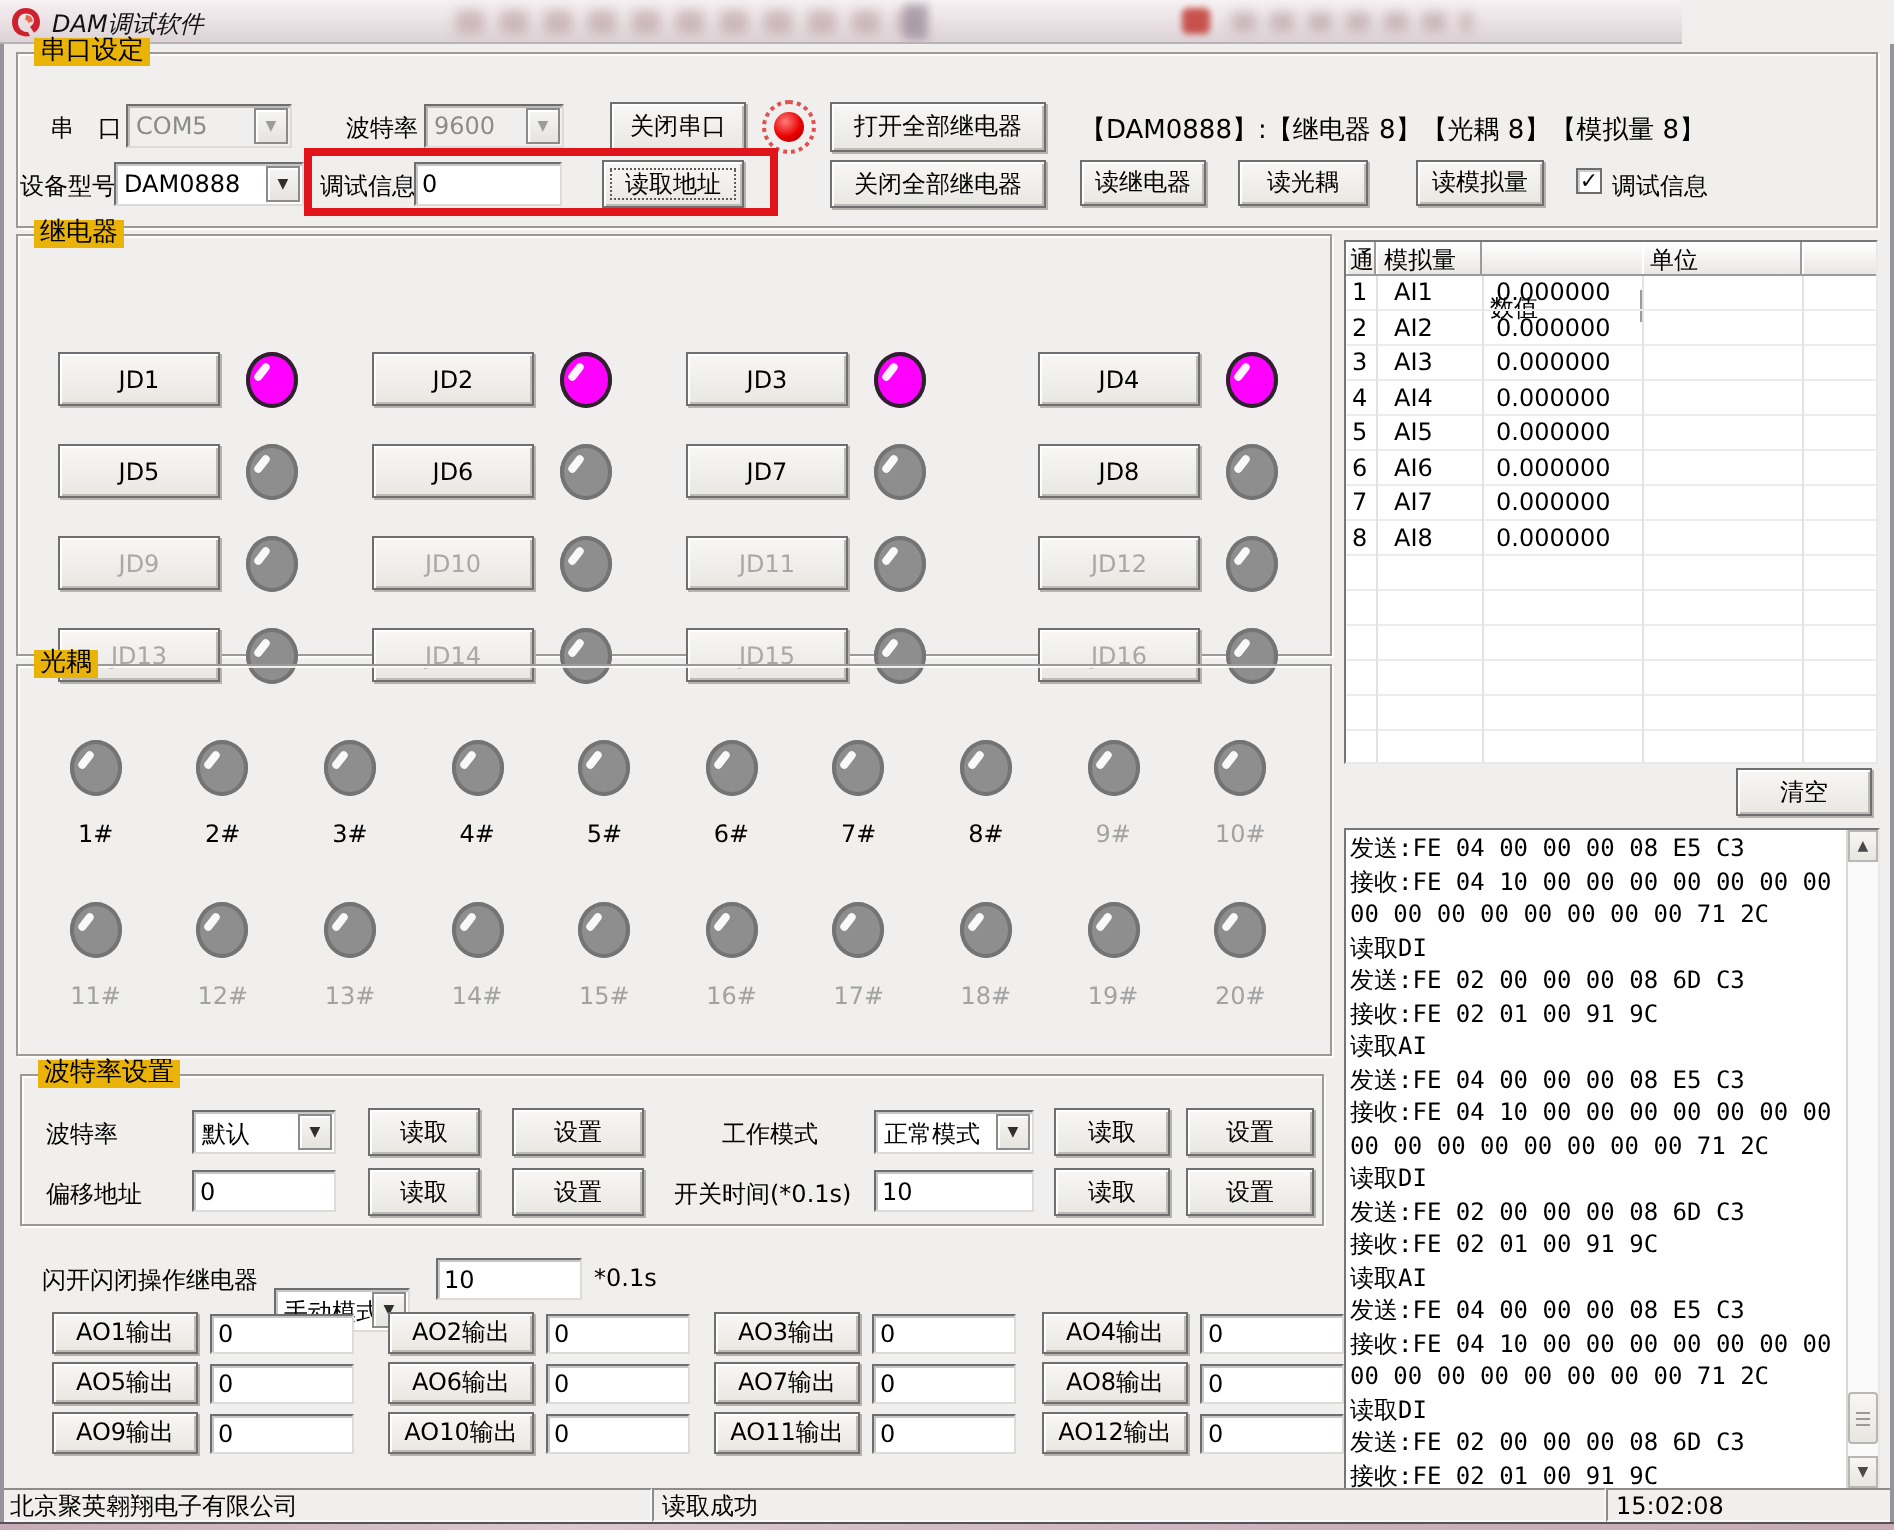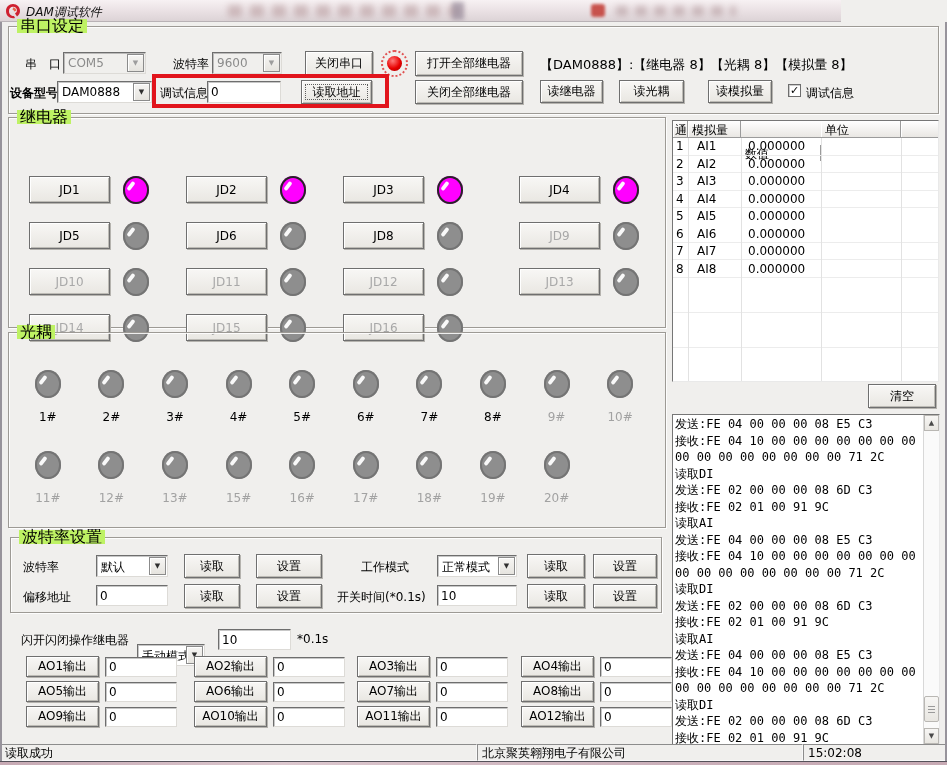--- a/index.html
+++ b/index.html
@@ -25,21 +25,21 @@
     text-shadow:0 1px 1px rgba(0,0,0,.5); cursor:pointer; }
   .edge { position:absolute; background:#97939b; pointer-events:none; }
   .edge-l { left:0; top:22px; bottom:4px; width:2px; }
   .edge-r { right:0; top:22px; bottom:4px; width:2px; }
   .bottom-strip { position:absolute; left:0; right:0; bottom:0; height:4px;
     border-top:1px solid #55525a;
     background:linear-gradient(90deg,#c7aab4,#dcc7ce 30%,#cbb0ba 70%,#c7aab4); }
 
   
   .group { position:absolute; border:1px solid #9d9a95; box-shadow:inset 1px 1px 0 rgba(255,255,255,.85), 1px 1px 0 rgba(255,255,255,.85); }
-  .glabel { position:absolute; top:-8px; left:8px; background:#bef264; padding:0 3px; font-size:16px; line-height:14px; white-space:nowrap; }
+  .glabel { position:absolute; top:-8px; left:8px; background:#eab308; padding:0 3px; font-size:13px; line-height:14px; white-space:nowrap; }
   .lbl { position:absolute; font-size:12px; white-space:nowrap; }
   button { font:inherit; }
   .btn { position:absolute; display:flex; align-items:center; justify-content:center;
     background:linear-gradient(180deg,#f8f7f5,#e9e7e2);
     border:1px solid #6f6f6f; box-shadow:inset 1px 1px 0 #ffffff, inset -1px -1px 0 #bdbbb5, 1px 1px 0 #b5b3ae;
     font-size:12px; color:#000; cursor:pointer; white-space:nowrap; }
   .btn.dim { color:#a8a8a8; }
   .btn.focused::after { content:""; position:absolute; inset:3px; border:1px dotted #5d5d5d; }
   .field { position:absolute; background:#fff; border:1px solid; border-color:#6e6e6e #dddbd7 #dddbd7 #6e6e6e;
     box-shadow:inset 1px 1px 0 rgba(0,0,0,.22); font:inherit; font-size:12px; padding:0 3px; outline:none; }
@@ -176,21 +176,21 @@
     <button class="btn" style="left:296px;top:24px;width:68px;height:25px;">关闭串口</button>
 
     <span class="led-wrap" style="left:377px;top:28px;">
         <span class="led-core"></span>
       </span>
 
     <button class="btn" style="left:406px;top:24px;width:108px;height:25px;">打开全部继电器</button>
 
     <span class="lbl" style="left:531px;top:29px;font-size:13px;">【DAM0888】:【继电器  8】【光耦 8】【模拟量 8】</span>
 
-    <span class="lbl" style="left:1px;top:58px;font-weight:bold;">设备型号</span>
+    <span class="lbl" style="left:1px;top:58px;">设备型号</span>
     <div class="combo" style="left:48px;top:54px;width:95px;">
       <span class="combo-text">DAM0888</span>
       <span class="combo-arrow">▼</span>
     </div>
 
     <span class="lbl" style="left:151px;top:58px;">调试信息</span>
     <input class="field" style="left: 198px; top: 54px; width: 74px; height: 22px;" readonly="" value="0">
     <button class="btn focused" style="left:292px;top:53px;width:71px;height:24px;">读取地址</button>
 
     <div class="highlight-box" style="left:143px;top:47px;width:237px;height:34px;"></div>
@@ -228,20 +228,24 @@
         </div>
         <div class="relay-cell">
           <button class="btn jd-btn">JD5</button>
           <span class="light"></span>
         </div>
         <div class="relay-cell">
           <button class="btn jd-btn">JD6</button>
           <span class="light"></span>
         </div>
         <div class="relay-cell">
+          <button class="btn jd-btn">JD7</button>
+          <span class="light"></span>
+        </div>
+        <div class="relay-cell">
           <button class="btn jd-btn">JD8</button>
           <span class="light"></span>
         </div>
         <div class="relay-cell">
           <button class="btn jd-btn dim">JD9</button>
           <span class="light"></span>
         </div>
         <div class="relay-cell">
           <button class="btn jd-btn dim">JD10</button>
           <span class="light"></span>
@@ -324,20 +328,24 @@
           <span class="light"></span>
           <span class="opto-label dim">11#</span>
         </div>
         <div class="opto-cell">
           <span class="light"></span>
           <span class="opto-label dim">12#</span>
         </div>
         <div class="opto-cell">
           <span class="light"></span>
           <span class="opto-label dim">13#</span>
+        </div>
+        <div class="opto-cell">
+          <span class="light"></span>
+          <span class="opto-label dim">14#</span>
         </div>
         <div class="opto-cell">
           <span class="light"></span>
           <span class="opto-label dim">15#</span>
         </div>
         <div class="opto-cell">
           <span class="light"></span>
           <span class="opto-label dim">16#</span>
         </div>
         <div class="opto-cell">
@@ -551,21 +559,21 @@
         <button class="btn ao-btn">AO11输出</button>
         <input class="field ao-input" readonly="" value="0" style="">
       </div>
       <div class="ao-item">
         <button class="btn ao-btn">AO12输出</button>
         <input class="field ao-input" readonly="" value="0" style="">
       </div>
     </div>
 
   <div class="statusbar">
+    <span class="status-panel sp2">北京聚英翱翔电子有限公司</span>
     <span class="status-panel sp1">读取成功</span>
-    <span class="status-panel sp2">北京聚英翱翔电子有限公司</span>
     <span class="status-panel sp3">15:02:08</span>
   </div>
 
   <div class="edge edge-l"></div>
   <div class="edge edge-r"></div>
   <div class="bottom-strip"></div>
 </div>
 
 </body></html>

